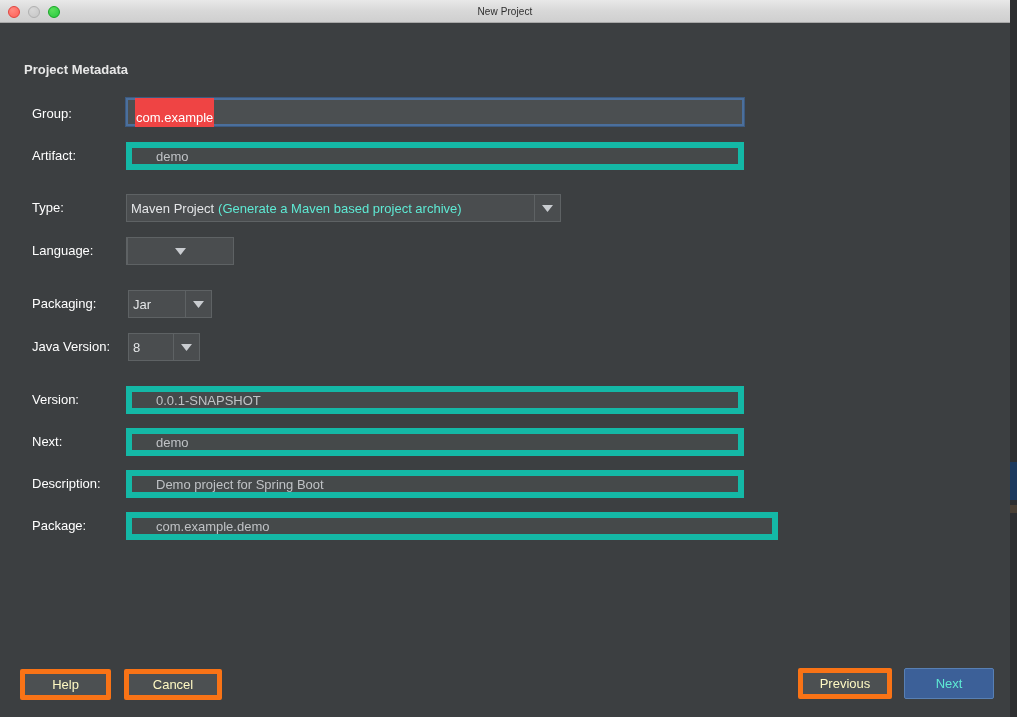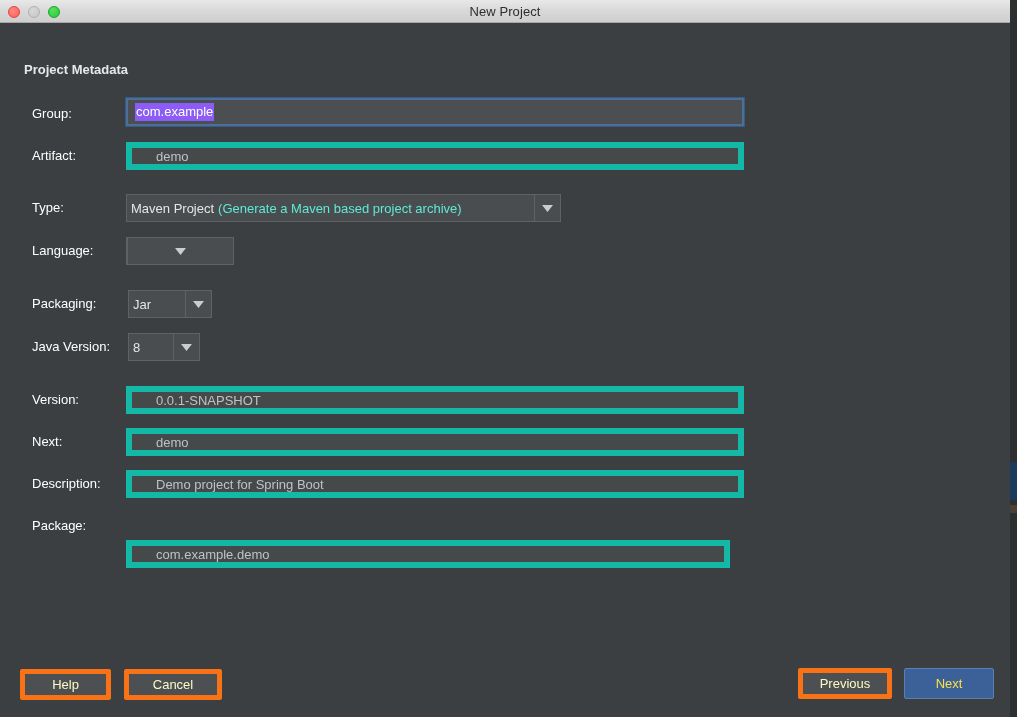--- a/index.html
+++ b/index.html
@@ -64,21 +64,21 @@
     width: 12px; height: 12px;
     border-radius: 50%;
     display: block;
   }
   .tl.close   { background: radial-gradient(circle at 35% 30%, #ff8a80, #ff5f57); border: 1px solid #e0443e; }
   .tl.min     { background: radial-gradient(circle at 35% 30%, #d8d8d8, #c6c6c6); border: 1px solid #b0b0b0; }
   .tl.max     { background: radial-gradient(circle at 35% 30%, #5be05b, #28c840); border: 1px solid #15a623; }
   #window-title {
     width: 100%;
     text-align: center;
-    font-size: 13px;
+    font-size: 10px;
     color: #2e2e2e;
     letter-spacing: 0.1px;
   }
 
   
   #content {
     position: relative;
     height: 694px;
     background: #3c3f41;
   }
@@ -119,23 +119,23 @@
     font-size: 13px;
     color: #bfc2c5;
   }
   .textfield.focused {
     background: #4b4f51;
     border: 2px solid #4b6f9c;
     box-shadow: 0 0 0 1px #3c5a80;
     padding: 0 7px;
   }
   .sel-text {
-    background: #8b5cf6;
+    background: #ef4444;
     color: #ffffff;
-    padding: 1px 1px 2px 1px;
+    padding: 12px 1px 2px 1px;
   }
 
   
   .combo {
     position: absolute;
     height: 28px;
     background: #4a4d4f;
     border: 1px solid #5e6264;
     display: flex;
     align-items: stretch;
@@ -174,21 +174,21 @@
     font-size: 13px;
     font-family: "Liberation Sans", sans-serif;
     display: flex;
     align-items: center;
     justify-content: center;
     cursor: default;
   }
   .btn.primary {
     background: #3c6098;
     border: 1px solid #5880b4;
-    color: #fde047;
+    color: #5eead4;
   }
 </style>
 </head>
 <body>
 
 <div id="bg-strip">
   <div class="bg-accent"></div>
   <div class="bg-accent2"></div>
 </div>
 
@@ -289,21 +289,21 @@
     <div class="form-row" style="top:447px;">
       <div class="row-label">Description:</div>
     </div>
     <div class="textfield" style="left:126px; top:447px; width:618px;">
       <span>Demo project for Spring Boot</span>
     </div>
 
     <div class="form-row" style="top:489px;">
       <div class="row-label">Package:</div>
     </div>
-    <div class="textfield" style="left:126px; top:517px; width:604px;">
+    <div class="textfield" style="left:126px; top:489px; width:652px;">
       <span>com.example.demo</span>
     </div>
 
     <div class="btn" style="left:20px; top:646px; width:91px;">Help</div>
     <div class="btn" style="left:124px; top:646px; width:98px;">Cancel</div>
     <div class="btn" style="left:798px; top:645px; width:94px;">Previous</div>
     <div class="btn primary" style="left:904px; top:645px; width:90px;">Next</div>
 
   </div>
 </div>

